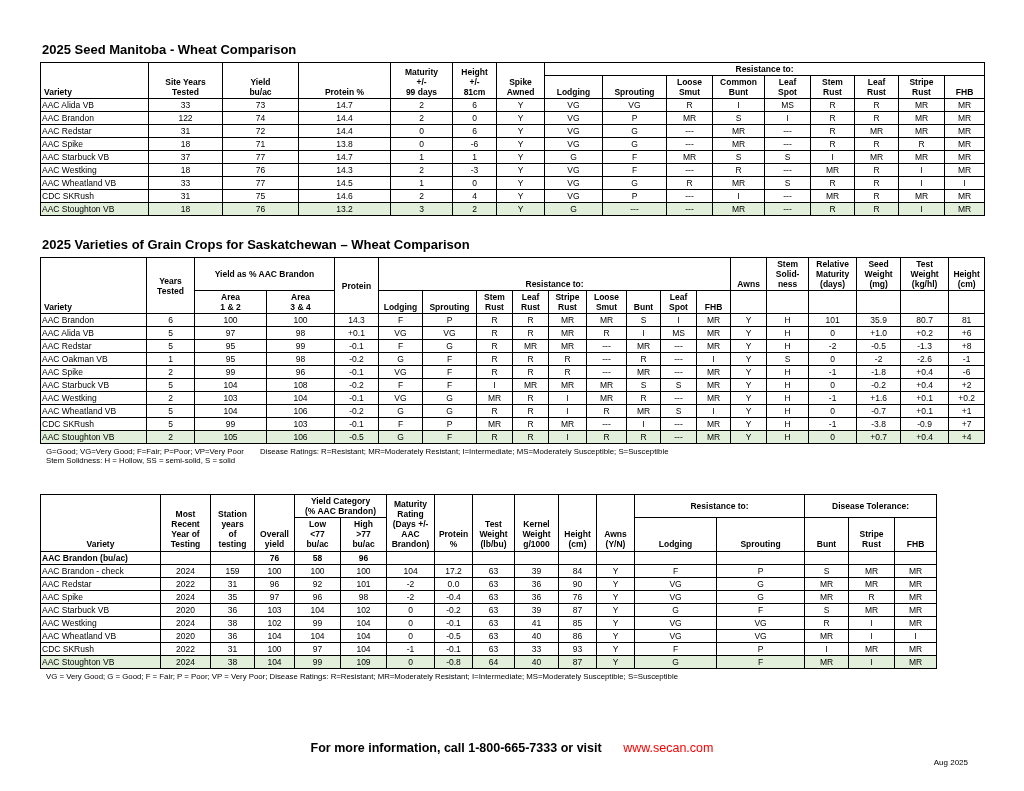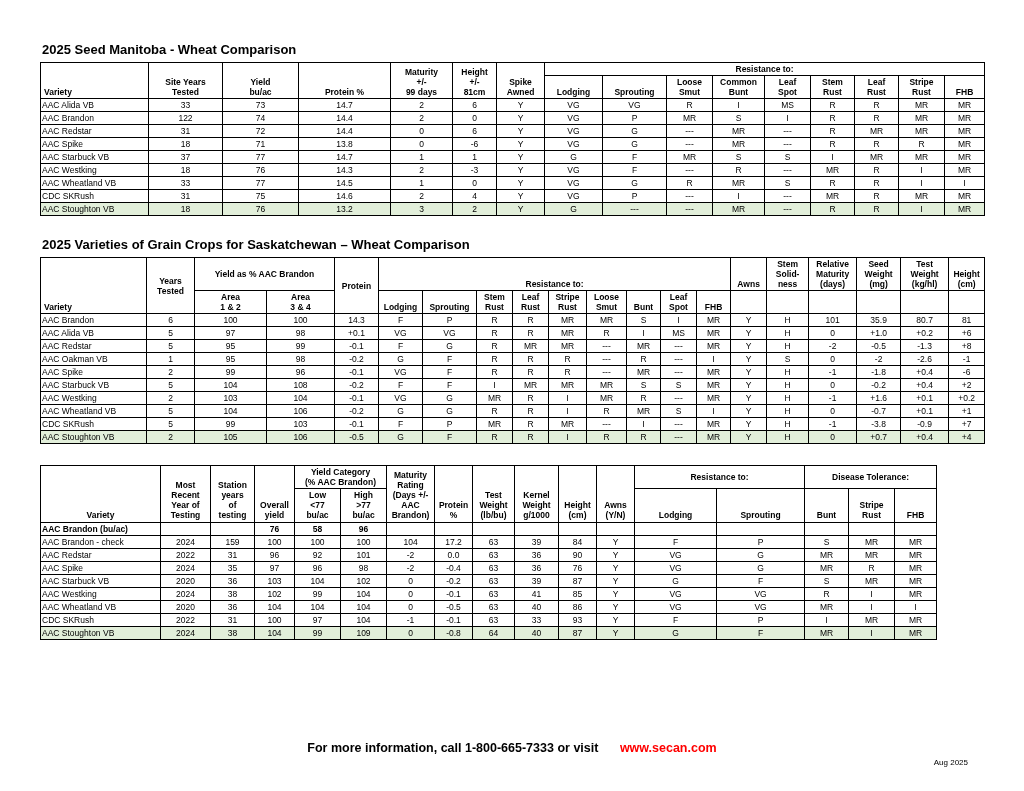--- a/index.html
+++ b/index.html
@@ -5,21 +5,21 @@
   * { margin: 0; padding: 0; box-sizing: border-box; }
   html, body { background: #fff; }
   body {
     width: 1024px; height: 791px; overflow: hidden; position: relative;
     font-family: "Liberation Sans", sans-serif; color: #000;
     --hl: #e2efda; --link: #ff0000;
   }
   .page { padding: 42px 40px 0 40px; }
   h2.title { font-size: 13px; font-weight: bold; margin: 0 0 5px 2px; }
   .sec { margin-bottom: 21px; }
-  .sec.sask { margin-bottom: 21px; }
+  .sec.sask { margin-bottom: 29px; }
 
   table.grid { border-collapse: collapse; table-layout: fixed; border: 1.5px solid #000; }
   table.grid.w-full { width: 944px; }
   table.grid.w-ab { width: 896px; }
   .grid th, .grid td {
     border: 1px solid #000; padding: 1px 2px; font-size: 8.5px; line-height: 1.18;
     text-align: center; overflow: hidden;
   }
   .grid th { font-weight: bold; white-space: pre-line; vertical-align: bottom; }
   .grid thead tr:last-child th { border-bottom: 1.5px solid #000; }
@@ -31,21 +31,21 @@
   th.center-b { text-align: center; vertical-align: bottom; }
   th.vmid { vertical-align: middle; }
   th.grp { vertical-align: middle; text-align: center; }
 
   .note { font-size: 7.8px; margin: 3px 0 0 6px; }
   .note .part2 { margin-left: 58px; }
   .sask .note .part2 { margin-left: 14px; }
   .note .line { display: block; }
 
   .footer-line { position: absolute; top: 741px; left: 0; width: 100%; text-align: center; font-size: 12.5px; font-weight: bold; }
-  .footer-link { color: var(--link); text-decoration: none; font-weight: bold; margin-left: 18px; }
+  .footer-link { color: var(--link); text-decoration: none; font-weight: normal; margin-left: 18px; }
   .date-stamp { position: absolute; top: 758px; right: 56px; font-size: 8px; margin-left: 24px; }
 </style>
 </head>
 <body style="--hl: #e2efda; --link: #ff0000;">
 
 <div class="page">
 
   <section class="sec">
     <h2 class="title">2025 Seed Manitoba - Wheat Comparison</h2>
     <table class="grid w-full">
@@ -563,20 +563,25 @@
             <td>Y</td>
             <td>H</td>
             <td>0</td>
             <td>+0.7</td>
             <td>+0.4</td>
             <td>+4</td>
           </tr>
         </tbody>
     </table>
     <div class="note">
+      <span class="line">
+        <span>G=Good; VG=Very Good; F=Fair; P=Poor; VP=Very Poor</span>
+        <span class="part2">Disease Ratings:  R=Resistant; MR=Moderately Resistant; I=Intermediate; MS=Moderately Susceptible; S=Susceptible</span>
+      </span>
+      <span class="line">Stem Solidness: H = Hollow, SS = semi-solid, S = solid</span>
     </div>
   </section>
 
   <section class="sec">
     <table class="grid w-ab">
       <colgroup>
         <col style="width:120px">
           <col style="width:50px">
           <col style="width:44px">
           <col style="width:40px">
@@ -811,20 +816,23 @@
             <td>87</td>
             <td>Y</td>
             <td>G</td>
             <td>F</td>
             <td>MR</td>
             <td>I</td>
             <td>MR</td>
           </tr>
         </tbody>
     </table>
+    <div class="note">
+      <span>VG = Very Good; G = Good; F = Fair; P = Poor; VP = Very Poor; Disease Ratings:  R=Resistant; MR=Moderately Resistant; I=Intermediate; MS=Moderately Susceptible; S=Susceptible</span>
+    </div>
   </section>
 
 </div>
 
 <div class="footer-line">
   <span>For more information, call 1-800-665-7333 or visit </span><a href="#" class="footer-link">www.secan.com</a>
 </div>
 <div class="date-stamp">Aug 2025</div>
 
 </body></html>

